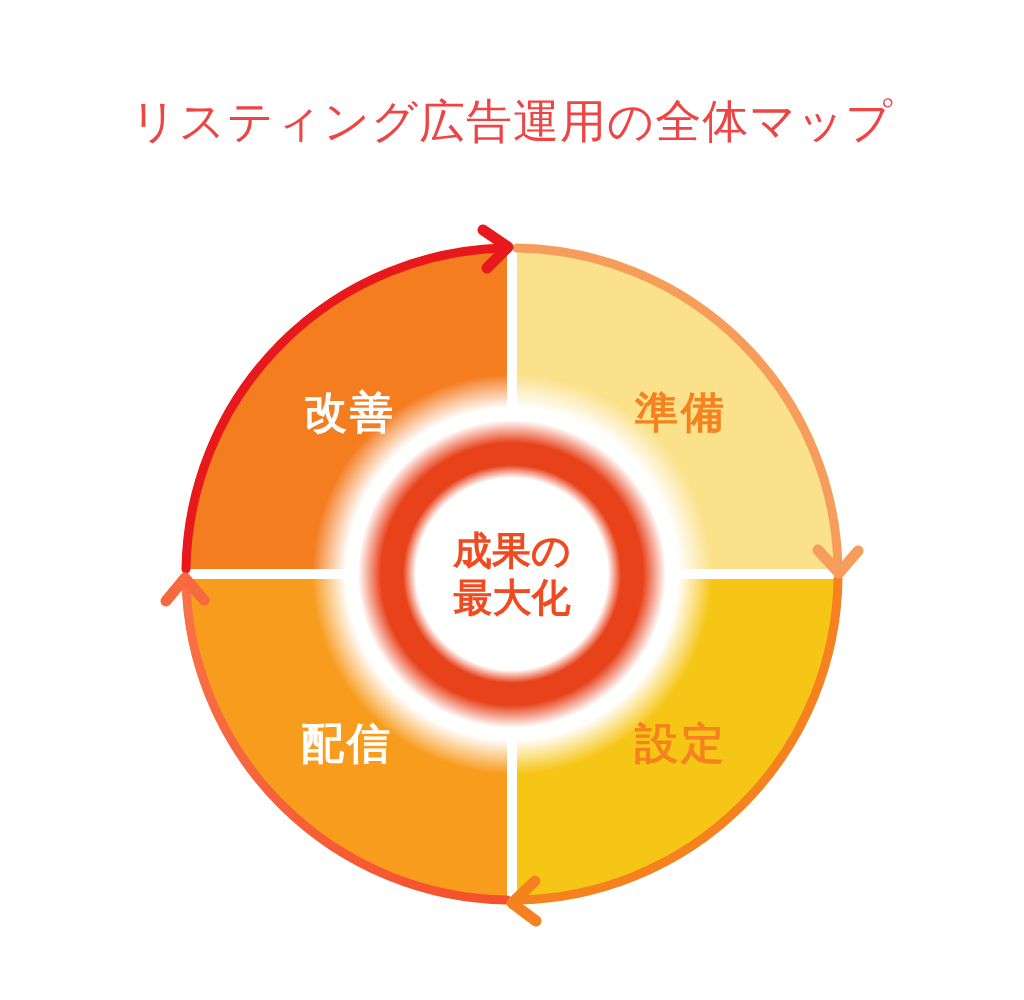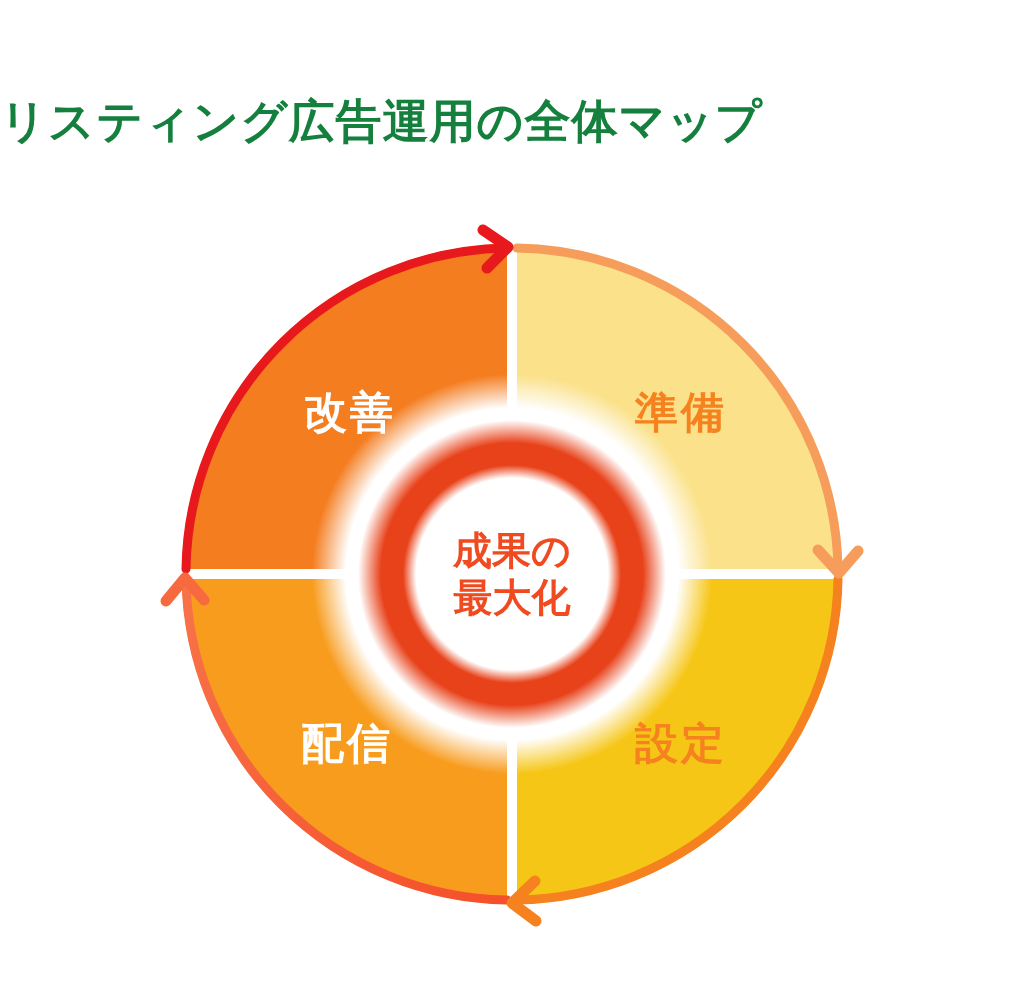--- a/index.html
+++ b/index.html
@@ -13,24 +13,25 @@
     width: 1024px;
     height: 1000px;
     background: #ffffff;
     overflow: hidden;
   }
   .diagram-title {
     position: absolute;
     top: 96px;
     left: 0;
     width: 1024px;
+    text-align: center;
     font-size: 46px;
-    font-weight: bold;
+    font-weight: normal;
     letter-spacing: 1px;
-    color: #15803d;
+    color: #ef4444;
     line-height: 1.1;
   }
   svg.cycle {
     position: absolute;
     left: 0;
     top: 0;
   }
   .q-label {
     font-family: "Liberation Sans", "DejaVu Sans", sans-serif;
     font-size: 43px;

